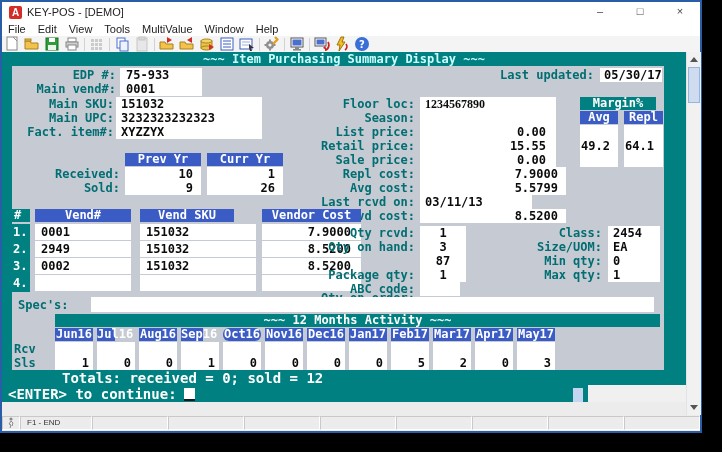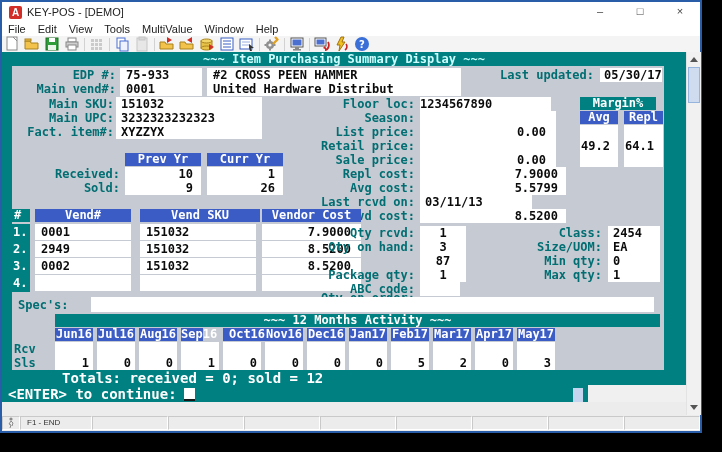--- a/index.html
+++ b/index.html
@@ -230,43 +230,40 @@
   <div class="terminal">
     <div class="teal-main"></div>
     <div class="prompt-strip"></div>
 
     <div class="t" style="left:0;top:0;width:684px;text-align:center;color:#ccffff;">~~~ Item Purchasing Summary Display ~~~</div>
 
     <div class="panel"></div>
 
     <div class="t lbl" style="left:14px;top:16px;width:100px;">EDP #:</div>
     <div class="wbox t val" style="left:118px;top:16px;width:76px;padding-left:6px;">75-933</div>
-    <div class="wbox" style="left:205px;top:16px;width:254px;height:28px;">
-      <div class="t val" style="left:6px;top:0;">#2 CROSS PEEN HAMMER</div>
-      <div class="t val" style="left:6px;top:14px;">United Hardware Distribut</div>
-    </div>
     <div class="t lbl" style="left:492px;top:16px;width:100px;">Last updated:</div>
     <div class="wbox t val" style="left:598px;top:16px;width:58px;padding-left:4px;">05/30/17</div>
     <div class="t lbl" style="left:14px;top:30px;width:100px;">Main vend#:</div>
     <div class="wbox t val" style="left:118px;top:30px;width:76px;padding-left:6px;">0001</div>
     <div class="t lbl" style="left:10px;top:45px;width:102px;">Main SKU:</div>
     <div class="wbox t val" style="left:114px;top:45px;width:141px;padding-left:5px;">151032</div>
     <div class="t lbl" style="left:10px;top:59px;width:102px;">Main UPC:</div>
     <div class="wbox t val" style="left:114px;top:59px;width:141px;padding-left:5px;">3232323232323</div>
     <div class="t lbl" style="left:10px;top:73px;width:102px;">Fact. item#:</div>
     <div class="wbox t val" style="left:114px;top:73px;width:141px;padding-left:5px;">XYZZYX</div>
 
     <div class="t lbl" style="left:290px;top:45px;width:123px;">Floor loc:</div>
-    <div class="wbox t val" style="left:418px;top:45px;width:131px;">1234567890</div>
+    <div class="wbox t val" style="left:418px;top:45px;width:131px;padding-left:5px;font-family:Liberation Serif, serif;">1234567890</div>
     <div class="t lbl" style="left:290px;top:59px;width:123px;">Season:</div>
     <div class="wbox" style="left:418px;top:59px;width:136px;height:56px;"></div>
     <div class="t val" style="left:418px;top:59px;width:126px;text-align:right;"></div>
     <div class="t lbl" style="left:290px;top:73px;width:123px;">List price:</div>
     <div class="t val" style="left:418px;top:73px;width:126px;text-align:right;">0.00</div>
     <div class="t lbl" style="left:290px;top:87px;width:123px;">Retail price:</div>
+    <div class="t val" style="left:418px;top:87px;width:126px;text-align:right;">15.55</div>
     <div class="t lbl" style="left:290px;top:101px;width:123px;">Sale price:</div>
     <div class="t val" style="left:418px;top:101px;width:126px;text-align:right;">0.00</div>
     <div class="t lbl" style="left:290px;top:115px;width:123px;">Repl cost:</div>
     <div class="wbox" style="left:418px;top:115px;width:146px;height:28px;"></div>
     <div class="t val" style="left:418px;top:115px;width:138px;text-align:right;">7.9000</div>
     <div class="t lbl" style="left:290px;top:129px;width:123px;">Avg cost:</div>
     <div class="t val" style="left:418px;top:129px;width:138px;text-align:right;">5.5799</div>
     <div class="t lbl" style="left:290px;top:143px;width:123px;">Last rcvd on:</div>
     <div class="wbox t val" style="left:418px;top:143px;width:107px;padding-left:5px;">03/11/13</div>
     <div class="t lbl" style="left:290px;top:157px;width:123px;">Rcvd cost:</div>
@@ -284,21 +281,21 @@
     <div class="bhdr" style="left:205px;top:101px;width:76px;">Curr Yr</div>
     <div class="t lbl" style="left:10px;top:115px;width:108px;">Received:</div>
     <div class="wbox t val" style="left:123px;top:115px;width:68px;padding-right:8px;text-align:right;">10</div>
     <div class="wbox t val" style="left:205px;top:115px;width:68px;padding-right:8px;text-align:right;">1</div>
     <div class="t lbl" style="left:10px;top:129px;width:108px;">Sold:</div>
     <div class="wbox t val" style="left:123px;top:129px;width:68px;padding-right:8px;text-align:right;">9</div>
     <div class="wbox t val" style="left:205px;top:129px;width:68px;padding-right:8px;text-align:right;">26</div>
 
     <div class="tealbox" style="left:10px;top:157px;width:16px;height:13px;padding-left:2px;">#</div>
     <div class="bhdr" style="left:33px;top:157px;width:96px;">Vend#</div>
-    <div class="bhdr" style="left:138px;top:157px;width:120px;">Vend SKU</div>
+    <div class="bhdr" style="left:138px;top:157px;width:94px;">Vend SKU</div>
     <div class="bhdr" style="left:260px;top:157px;width:99px;">Vendor Cost</div>
 
     <div class="tealbox" style="left:10px;top:172px;width:17px;height:17px;padding-left:1px;line-height:16px;">1.</div>
     <div class="wbox t val" style="left:33px;top:172px;width:90px;height:16px;padding-left:6px;line-height:16px;">0001</div>
     <div class="wbox t val" style="left:138px;top:172px;width:110px;height:16px;padding-left:6px;line-height:16px;">151032</div>
     <div class="wbox t val" style="left:260px;top:172px;width:89px;height:16px;padding-right:10px;text-align:right;line-height:16px;">7.9000</div>
     <div class="tealbox" style="left:10px;top:189px;width:17px;height:17px;padding-left:1px;line-height:16px;">2.</div>
     <div class="wbox t val" style="left:33px;top:189px;width:90px;height:16px;padding-left:6px;line-height:16px;">2949</div>
     <div class="wbox t val" style="left:138px;top:189px;width:110px;height:16px;padding-left:6px;line-height:16px;">151032</div>
     <div class="wbox t val" style="left:260px;top:189px;width:89px;height:16px;padding-right:10px;text-align:right;line-height:16px;">8.5200</div>
@@ -332,24 +329,24 @@
     <div class="t val" style="left:611px;top:202px;width:46px;">0</div>
     <div class="t lbl" style="left:470px;top:216px;width:130px;">Max qty:</div>
     <div class="t val" style="left:611px;top:216px;width:46px;">1</div>
 
     <div class="t lbl" style="left:16px;top:246px;width:70px;text-align:left;">Spec's:</div>
     <div class="wbox t val" style="left:89px;top:245px;width:563px;height:15px;"></div>
 
     <div class="tealbox" style="left:53px;top:262px;width:605px;height:13px;text-align:center;">~~~ 12 Months Activity ~~~</div>
 
     <div class="bhdr" style="left:53px;top:276px;width:38px;">Jun16</div>
-    <div class="bhdr" style="left:95px;top:276px;width:38px;">Jul16</div>
+    <div class="bhdr" style="left:95px;top:276px;width:18px;">Jul16</div>
     <div class="bhdr" style="left:137px;top:276px;width:38px;">Aug16</div>
     <div class="bhdr" style="left:179px;top:276px;width:22px;">Sep16</div>
-    <div class="bhdr" style="left:221px;top:276px;width:48px;">Oct16</div>
+    <div class="bhdr" style="left:221px;top:276px;width:38px;border-radius:6px;">Oct16</div>
     <div class="bhdr" style="left:263px;top:276px;width:38px;">Nov16</div>
     <div class="bhdr" style="left:305px;top:276px;width:38px;">Dec16</div>
     <div class="bhdr" style="left:347px;top:276px;width:38px;">Jan17</div>
     <div class="bhdr" style="left:389px;top:276px;width:38px;">Feb17</div>
     <div class="bhdr" style="left:431px;top:276px;width:38px;">Mar17</div>
     <div class="bhdr" style="left:473px;top:276px;width:38px;">Apr17</div>
     <div class="bhdr" style="left:515px;top:276px;width:38px;">May17</div>
 
     <div class="t lbl" style="left:12px;top:290px;width:28px;text-align:left;">Rcv</div>
     <div class="t lbl" style="left:12px;top:304px;width:28px;text-align:left;">Sls</div>

